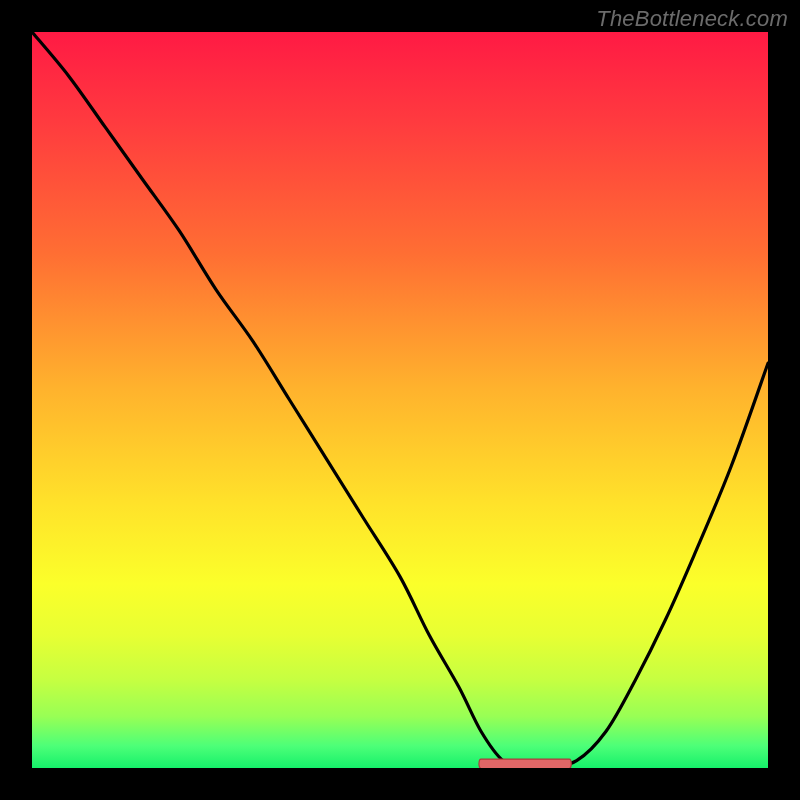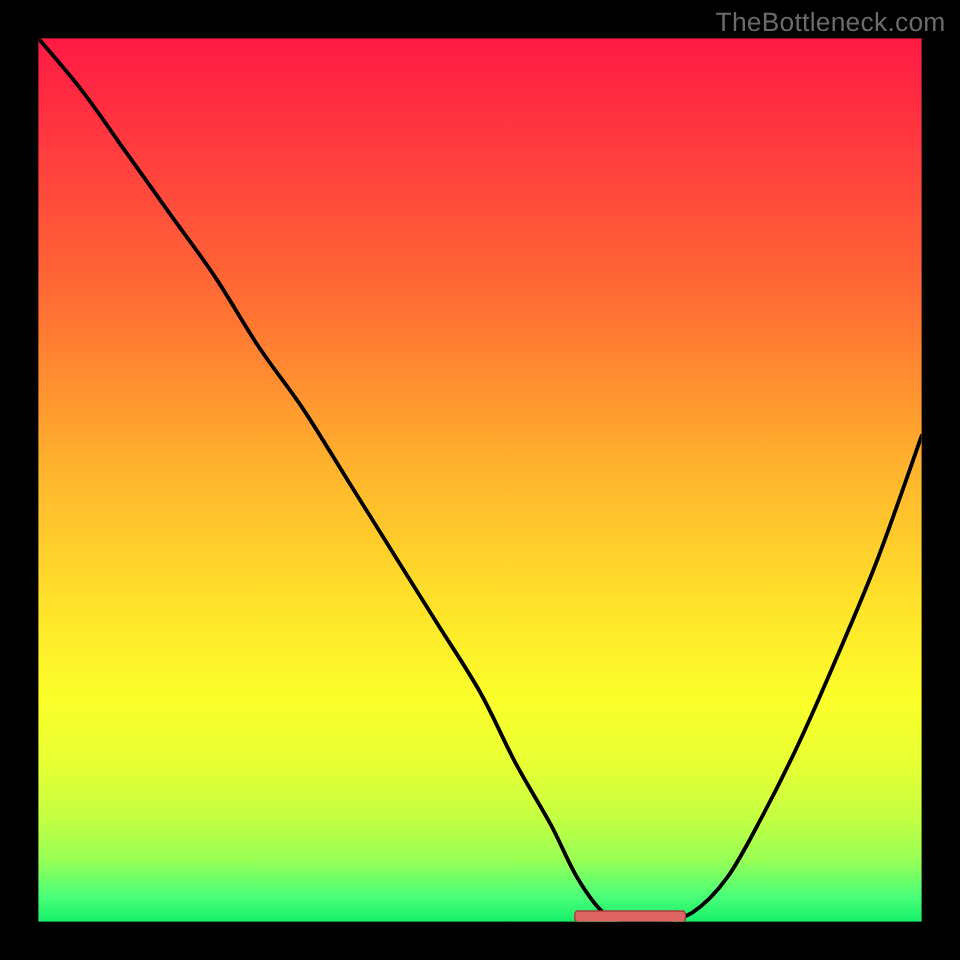--- a/index.html
+++ b/index.html
@@ -19,20 +19,21 @@
   }
   .watermark {
     position: absolute;
     top: 6px;
     right: 12px;
     color: #6b6b6b;
     font-size: 22px;
     font-weight: 400;
     letter-spacing: 0.2px;
     z-index: 10;
+    font-style: italic;
   }
   .plot-outer {
     position: absolute;
     left: 32px;
     top: 32px;
     width: 736px;
     height: 736px;
     background: #000;
   }
   .gradient {

